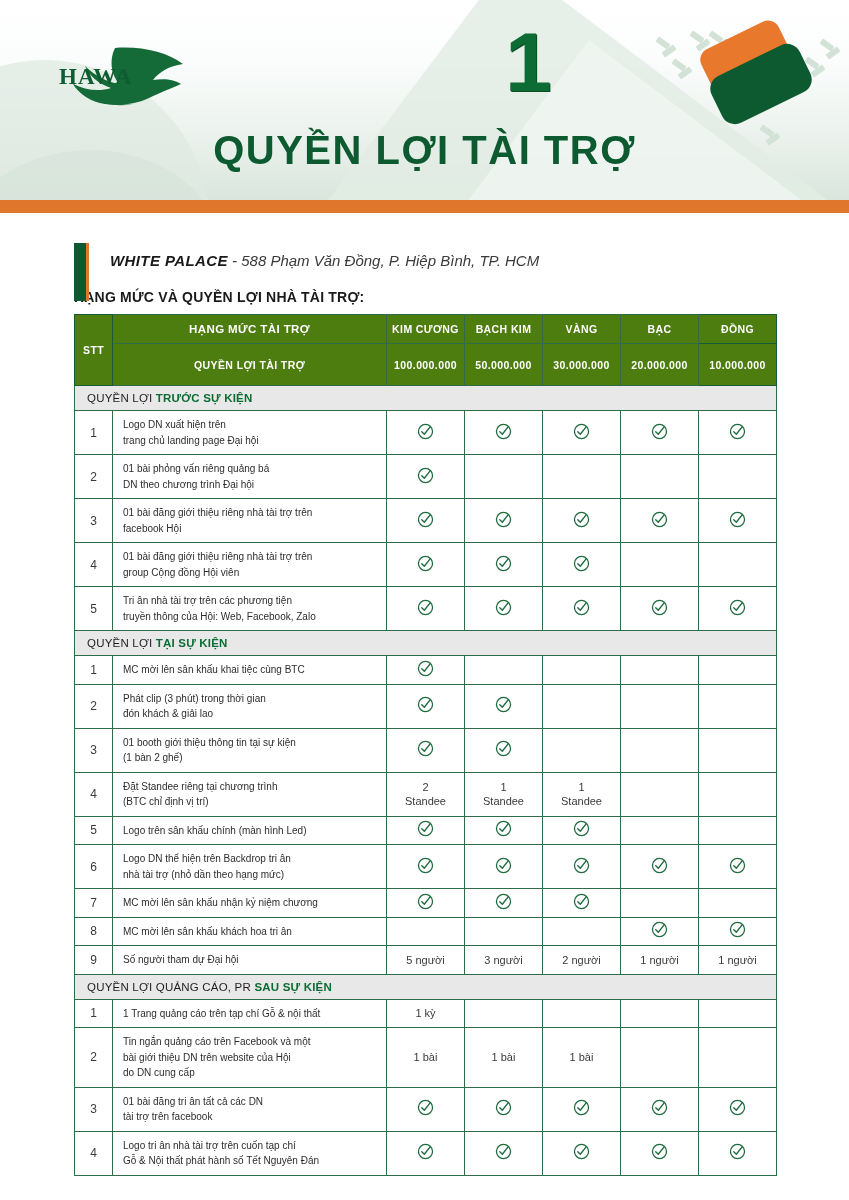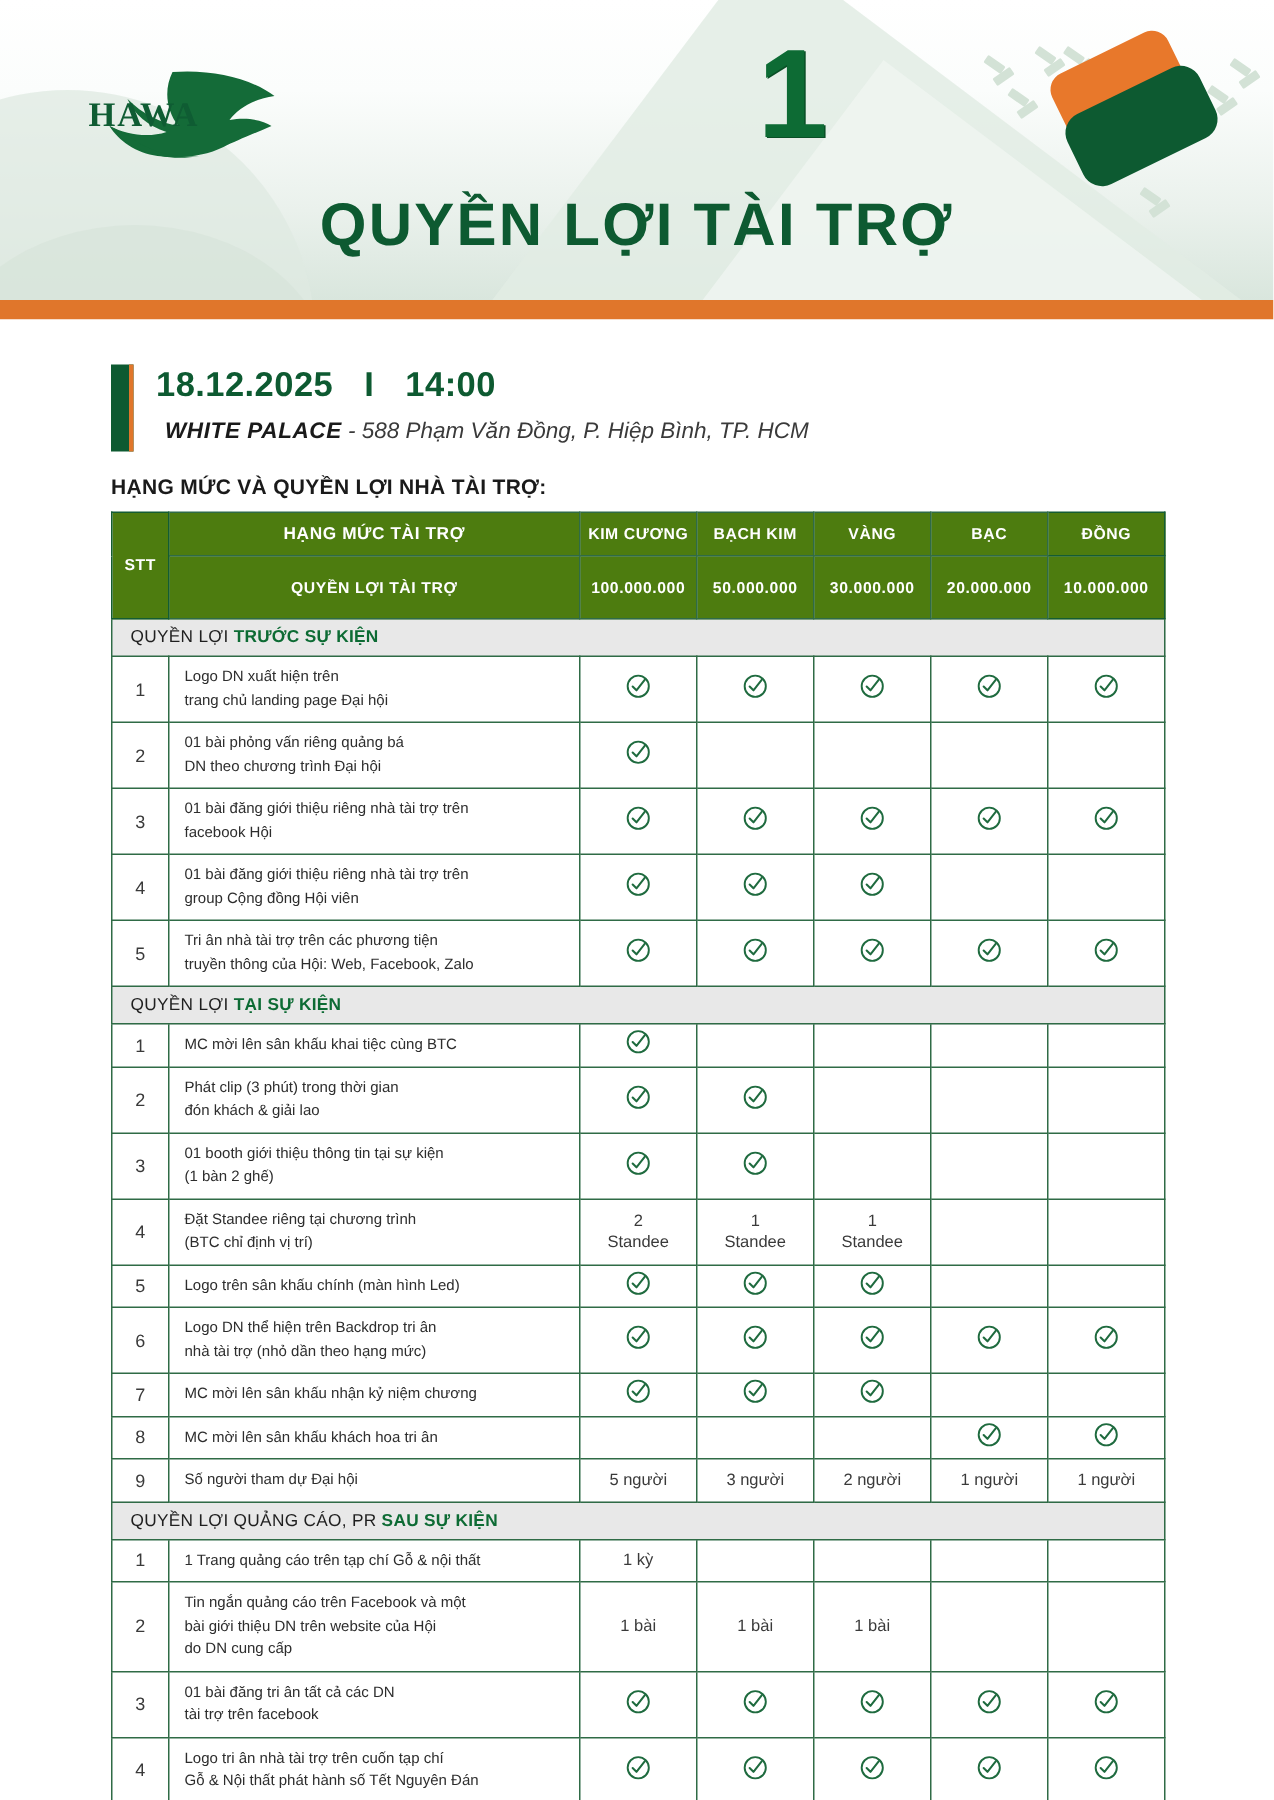--- a/index.html
+++ b/index.html
@@ -241,25 +241,20 @@
 
     <div class="banner-title">QUYỀN LỢI TÀI TRỢ</div>
   </div>
 </div>
 
 <div class="orange-bar"></div>
 <div class="thin-line"></div>
 
 <div class="info">
   <div class="accent"></div>
-  <div class="date-row">
-    <span>18.12.2025</span>
-    <span class="sep">I</span>
-    <span>14:00</span>
-  </div>
   <div class="venue-row">
     <b>WHITE PALACE</b>
     <span>- 588 Phạm Văn Đồng, P. Hiệp Bình, TP. HCM</span>
   </div>
 </div>
 
 <div class="section-label">HẠNG MỨC VÀ QUYỀN LỢI NHÀ TÀI TRỢ:</div>
 
 <div class="tbl-wrap">
   <table class="benefits">

